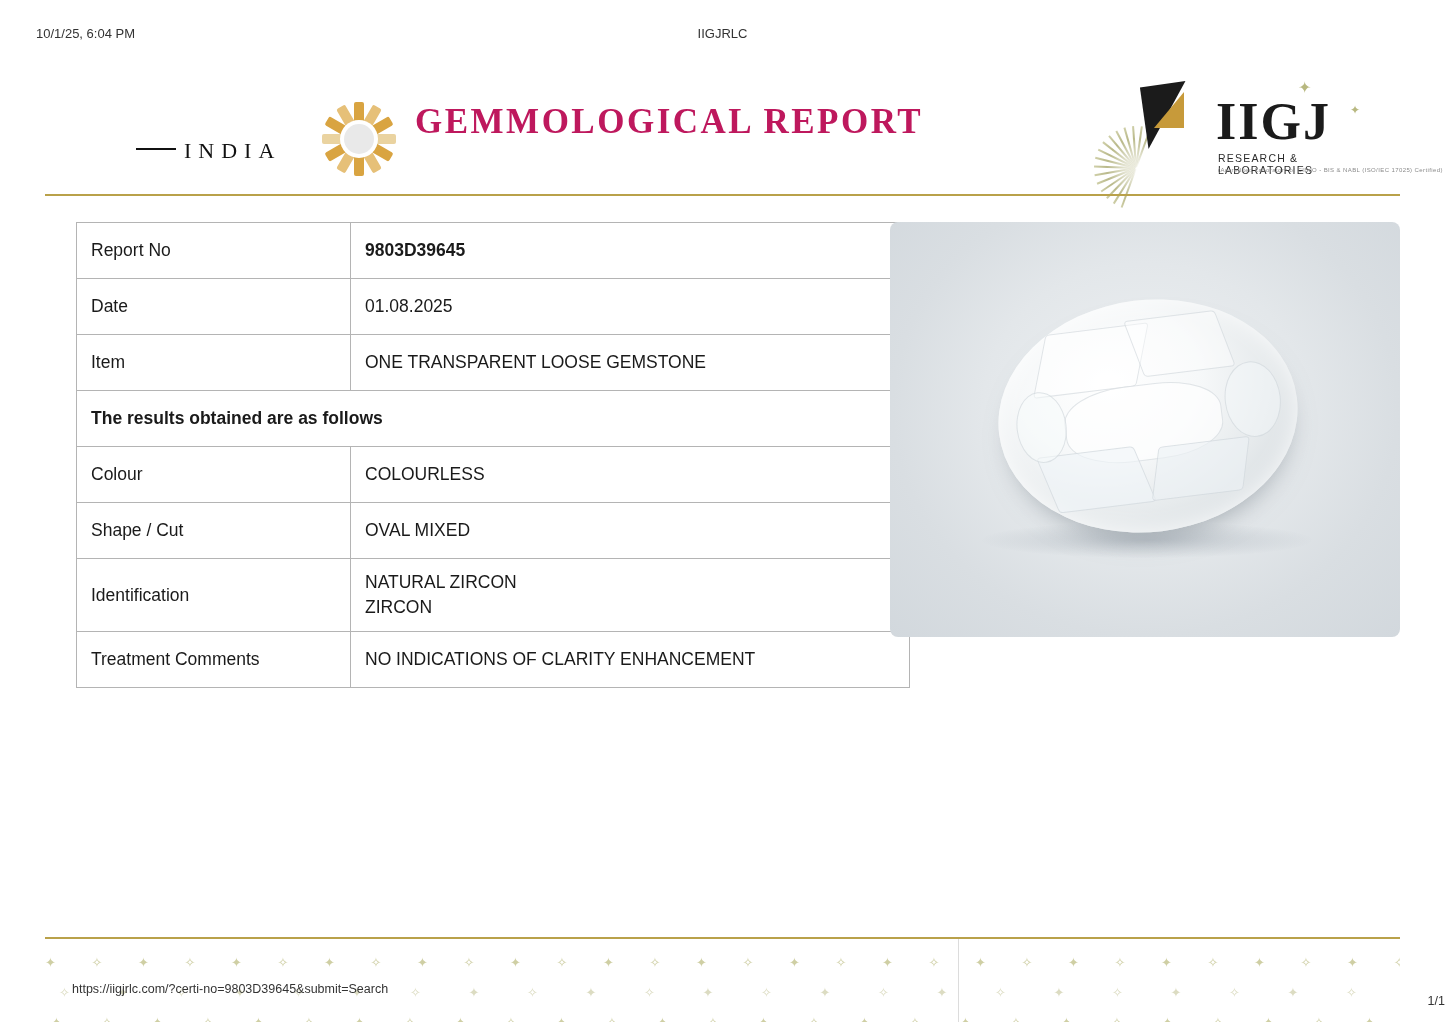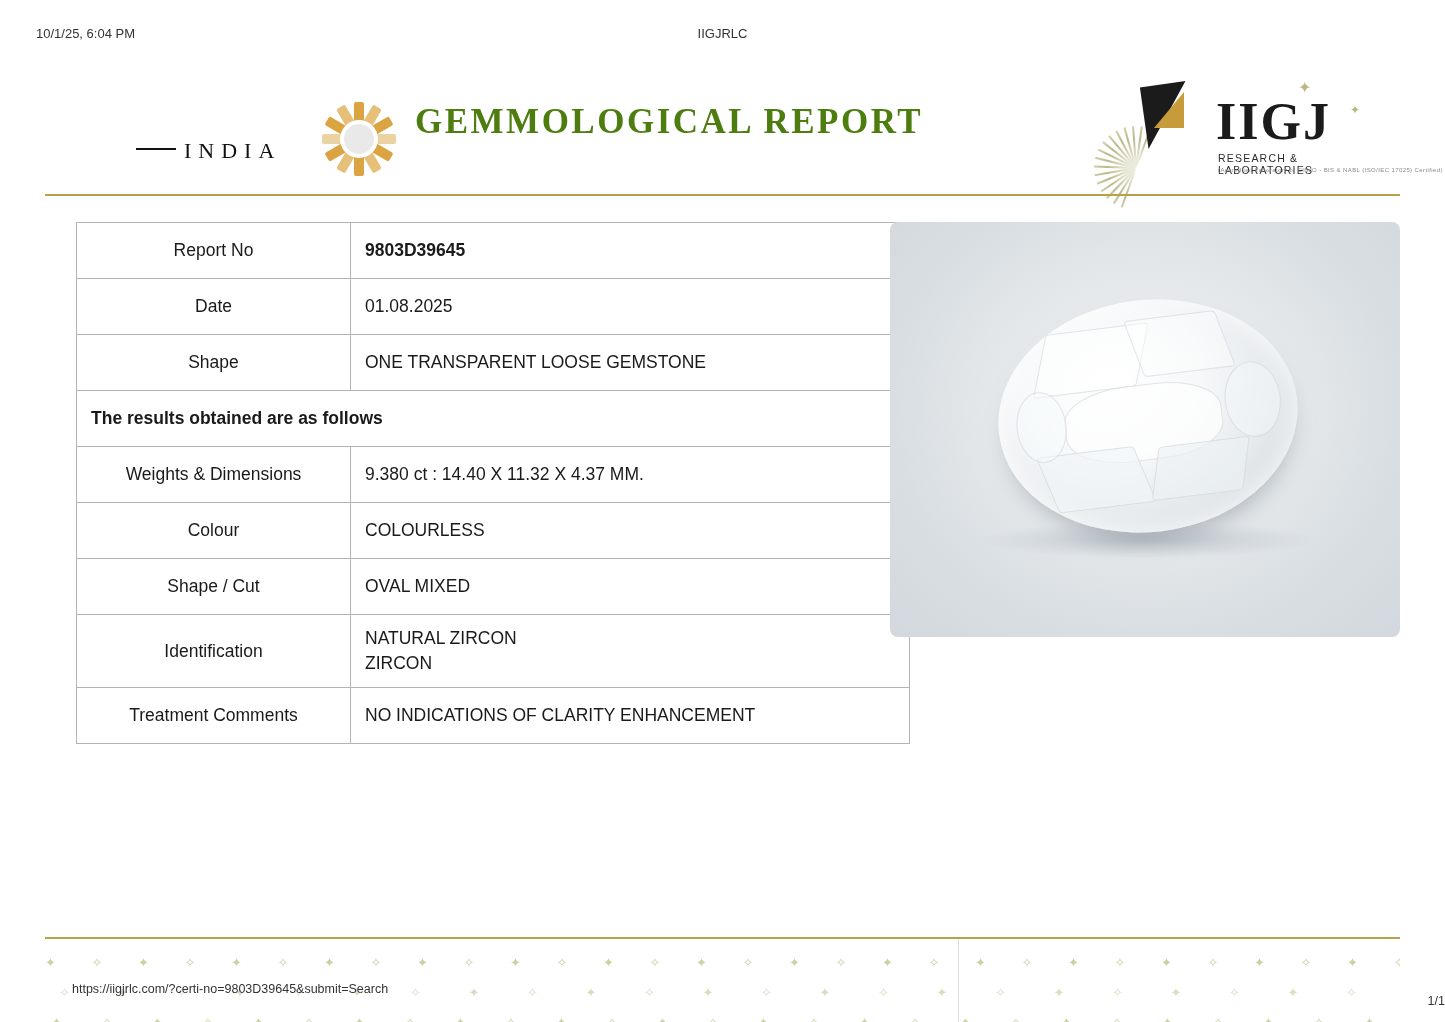--- a/index.html
+++ b/index.html
@@ -144,21 +144,21 @@
   }
 
   .report-title {
     position: absolute;
     left: 370px;
     top: 44px;
     font-family: "Liberation Serif", serif;
     font-weight: bold;
     font-size: 35px;
     letter-spacing: 2.5px;
-    color: #4d7c0f;
+    color: #be185d;
   }
 
   .iigj-logo {
     position: absolute;
     right: 12px;
     top: 16px;
     width: 300px;
     height: 110px;
   }
   .iigj-burst {
@@ -257,21 +257,21 @@
     table-layout: fixed;
   }
   table.report td {
     border: 1px solid #b4b4b4;
     font-size: 17.5px;
     padding: 0 14px;
     height: 55px;
     vertical-align: middle;
     color: #1a1a1a;
   }
-  td.label { width: 245px; text-align: center; }
+  td.label { width: 245px; }
   td.value { width: 530px; }
   td.bold, .bold { font-weight: bold; }
   td.span2 { text-align: left; }
   tr.tall td { height: 72px; }
   .ident-line { display: block; font-weight: normal; line-height: 1.45; }
   td.small-val { font-size: 16.5px; }
 
   
   .photo {
     position: absolute;
@@ -423,29 +423,25 @@
       <tbody>
         <tr>
           <td class="label">Report No</td>
           <td class="value bold">9803D39645</td>
         </tr>
         <tr>
           <td class="label">Date</td>
           <td class="value">01.08.2025</td>
         </tr>
         <tr>
-          <td class="label">Shape</td>
+          <td class="label">Item</td>
           <td class="value">ONE TRANSPARENT LOOSE GEMSTONE</td>
         </tr>
         <tr>
           <td class="bold span2" colspan="2">The results obtained are as follows</td>
-        </tr>
-        <tr>
-          <td class="label">Weights &amp; Dimensions</td>
-          <td class="value">9.380 ct : 14.40 X 11.32 X 4.37 MM.</td>
         </tr>
         <tr>
           <td class="label">Colour</td>
           <td class="value">COLOURLESS</td>
         </tr>
         <tr>
           <td class="label">Shape / Cut</td>
           <td class="value">OVAL MIXED</td>
         </tr>
         <tr class="tall">

